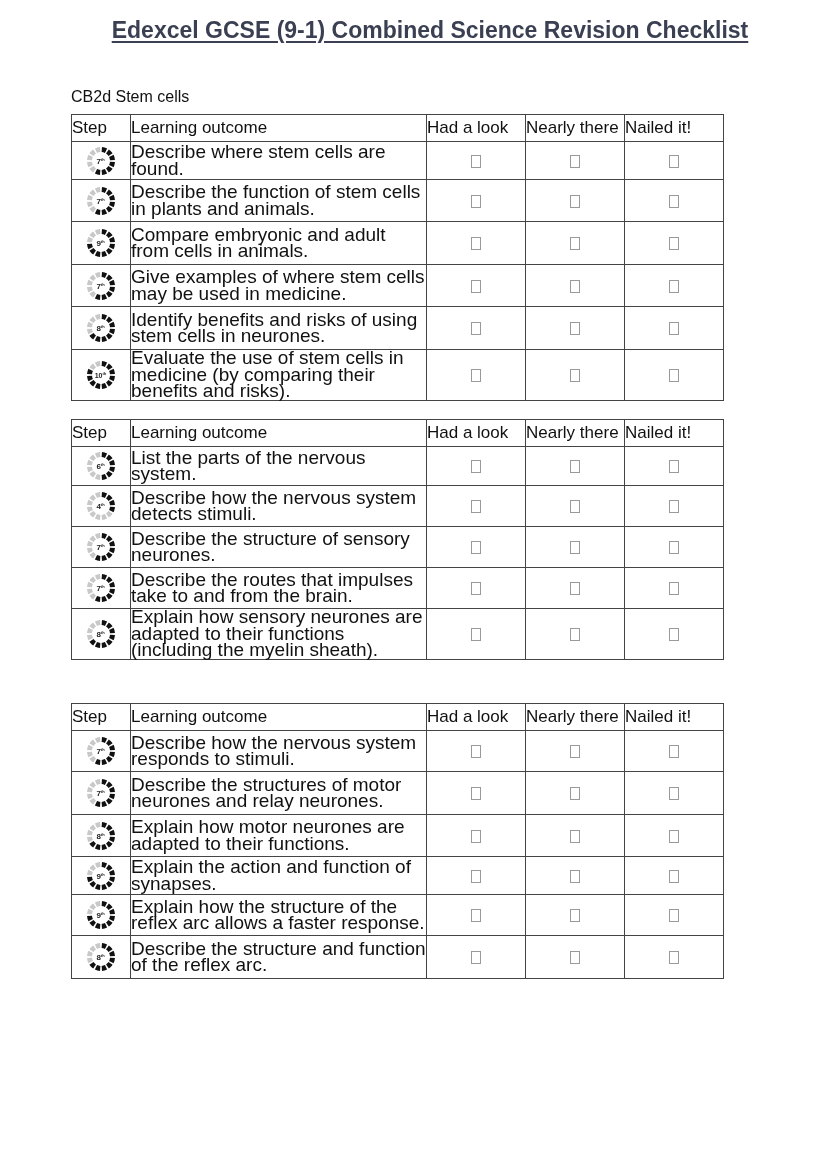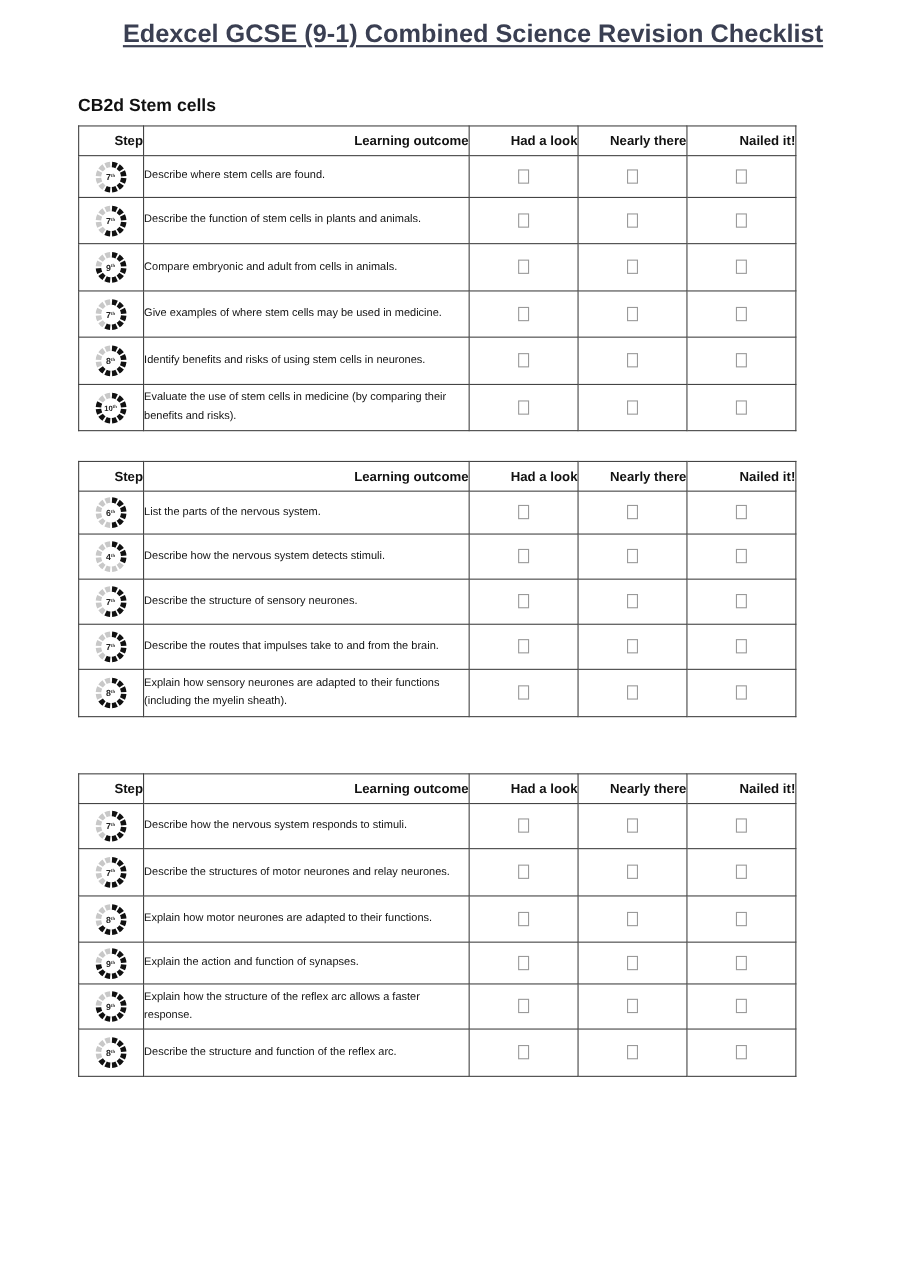--- a/index.html
+++ b/index.html
@@ -3,32 +3,32 @@
 <meta charset="utf-8">
 <style>
   html, body { margin: 0; padding: 0; background: #ffffff; }
   body { width: 828px; height: 1171px; position: relative; font-family: "Liberation Sans", sans-serif; color: #111; overflow: hidden; }
   .page-title {
     position: absolute; left: 0; top: 17px; width: 860px; text-align: center;
     font-size: 23px; font-weight: bold; color: #3a3f52; text-decoration: underline;
     text-decoration-thickness: 2px; text-underline-offset: 3px; letter-spacing: 0px;
   }
   .section { position: absolute; left: 71px; width: 652px; }
-  .section-title { font-size: 16px; font-weight: bold; color: #111; height: 26px; line-height: 18px; margin-left: 0px; }
+  .section-title { font-size: 16px; font-weight: normal; color: #111; height: 26px; line-height: 18px; margin-left: 0px; }
   table.checklist {
     border-collapse: collapse; width: 652px; table-layout: fixed;
     border: 1.5px solid #333;
   }
   table.checklist th, table.checklist td { border: 1px solid #444; padding: 0; }
-  table.checklist th { font-size: 12px; font-weight: bold; height: 26px; text-align: right; }
+  table.checklist th { font-size: 17px; font-weight: normal; height: 26px; text-align: left; }
   col.c-step { width: 59px; }
   col.c-outcome { width: 296px; }
   col.c-box { width: 99px; }
   td.step { text-align: center; vertical-align: middle; }
-  td.outcome { font-size: 10px; line-height: 16.5px; padding: 0 2px 0 7px; vertical-align: middle; }
+  td.outcome { font-size: 19px; line-height: 16.5px; padding: 0 2px 0 7px; vertical-align: middle; }
   td.box { text-align: center; vertical-align: middle; }
   .cb {
     display: inline-block; width: 10px; height: 13px; border: 1px solid #9a9a9a; background: #fff;
     box-sizing: border-box; cursor: pointer; vertical-align: middle;
   }
   .gauge { display: inline-block; width: 30px; height: 30px; vertical-align: middle; }
   .gauge svg { width: 30px; height: 30px; display: block; }
 </style>
 </head>
 <body>

